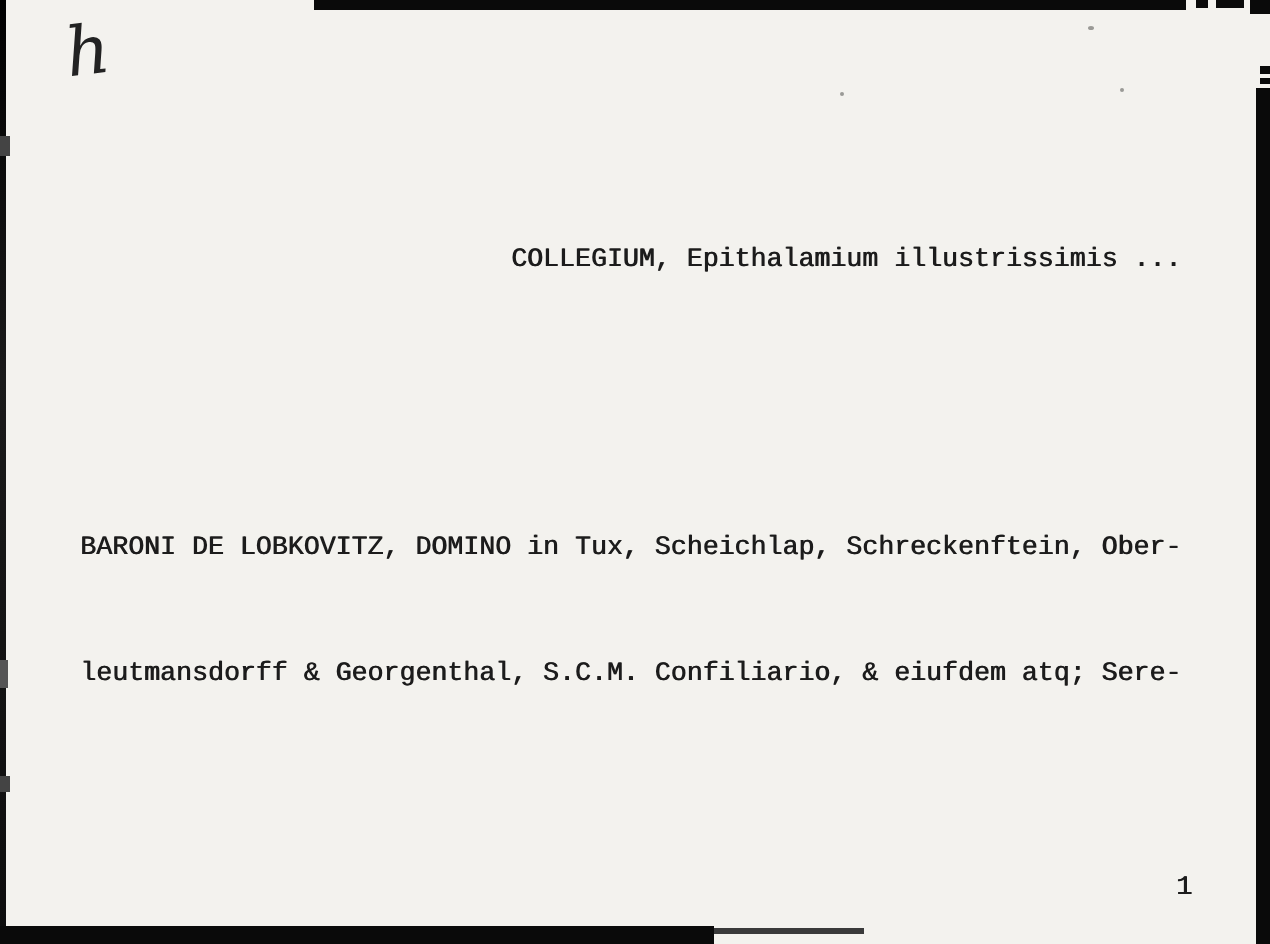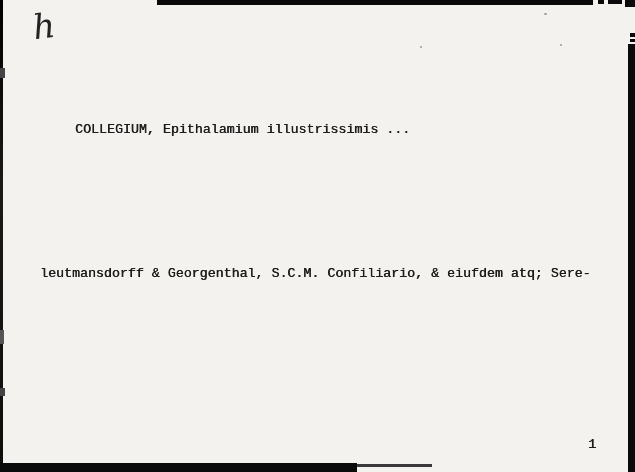--- a/index.html
+++ b/index.html
@@ -17,21 +17,21 @@
     color:var(--ink);
   }
   
   .typed{
     position:absolute;left:40px;top:56px;
     font-size:13.3px;line-height:21px;
     letter-spacing:0;
     text-shadow:0.4px 0 0 currentColor; 
     white-space:pre;
   }
-  .line{height:21px;}
+  .line{height:21px;text-align:right;}
   .indent{padding-left:35px;}
   .para-bib{margin-top:18px;}
   
   .hand-mark{
     position:absolute;left:33px;top:6px;
     font-family:"DejaVu Serif",serif;
     font-style:italic;
     font-size:34px;line-height:40px;
     transform:rotate(-7deg);
     color:#222;
@@ -83,20 +83,21 @@
   <div class="speck speck2"></div>
   <div class="speck speck3"></div>
 
   <div class="hand-mark">h</div>
 
   <div class="typed">
 
     <div class="line indent">COLLEGIUM, Epithalamium illustrissimis ...</div>
 
     <div class="para-bib">
+      <div class="line">BARONI DE LOBKOVITZ, DOMINO in Tux, Scheichlap, Schreckenftein, Ober-</div>
       <div class="line">leutmansdorff &amp; Georgenthal, S.C.M. Confiliario, &amp; eiufdem atq; Sere-</div>
       
       
       
     </div>
 
     
 
     
 

